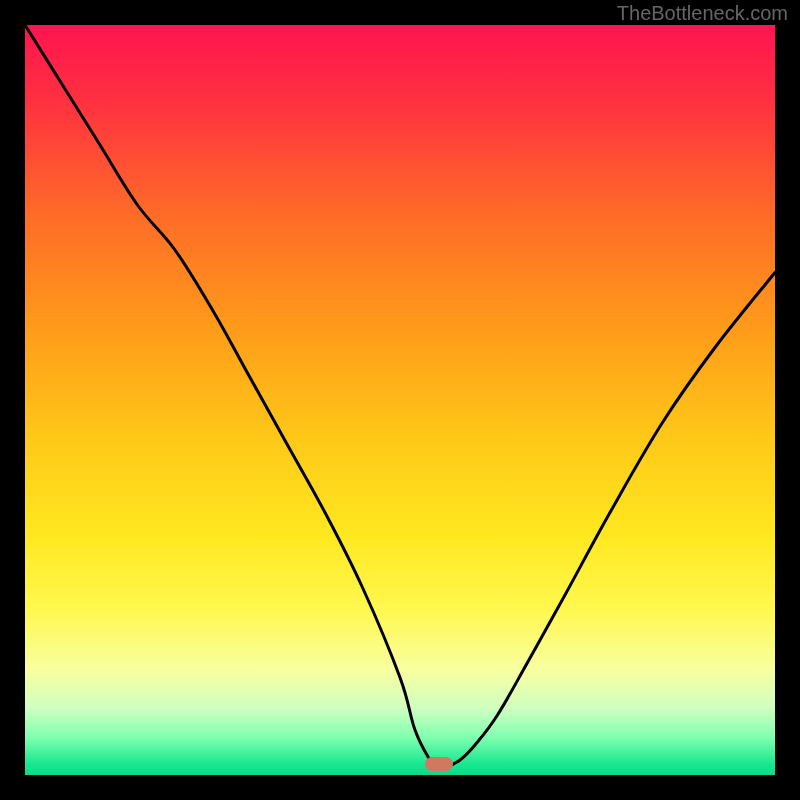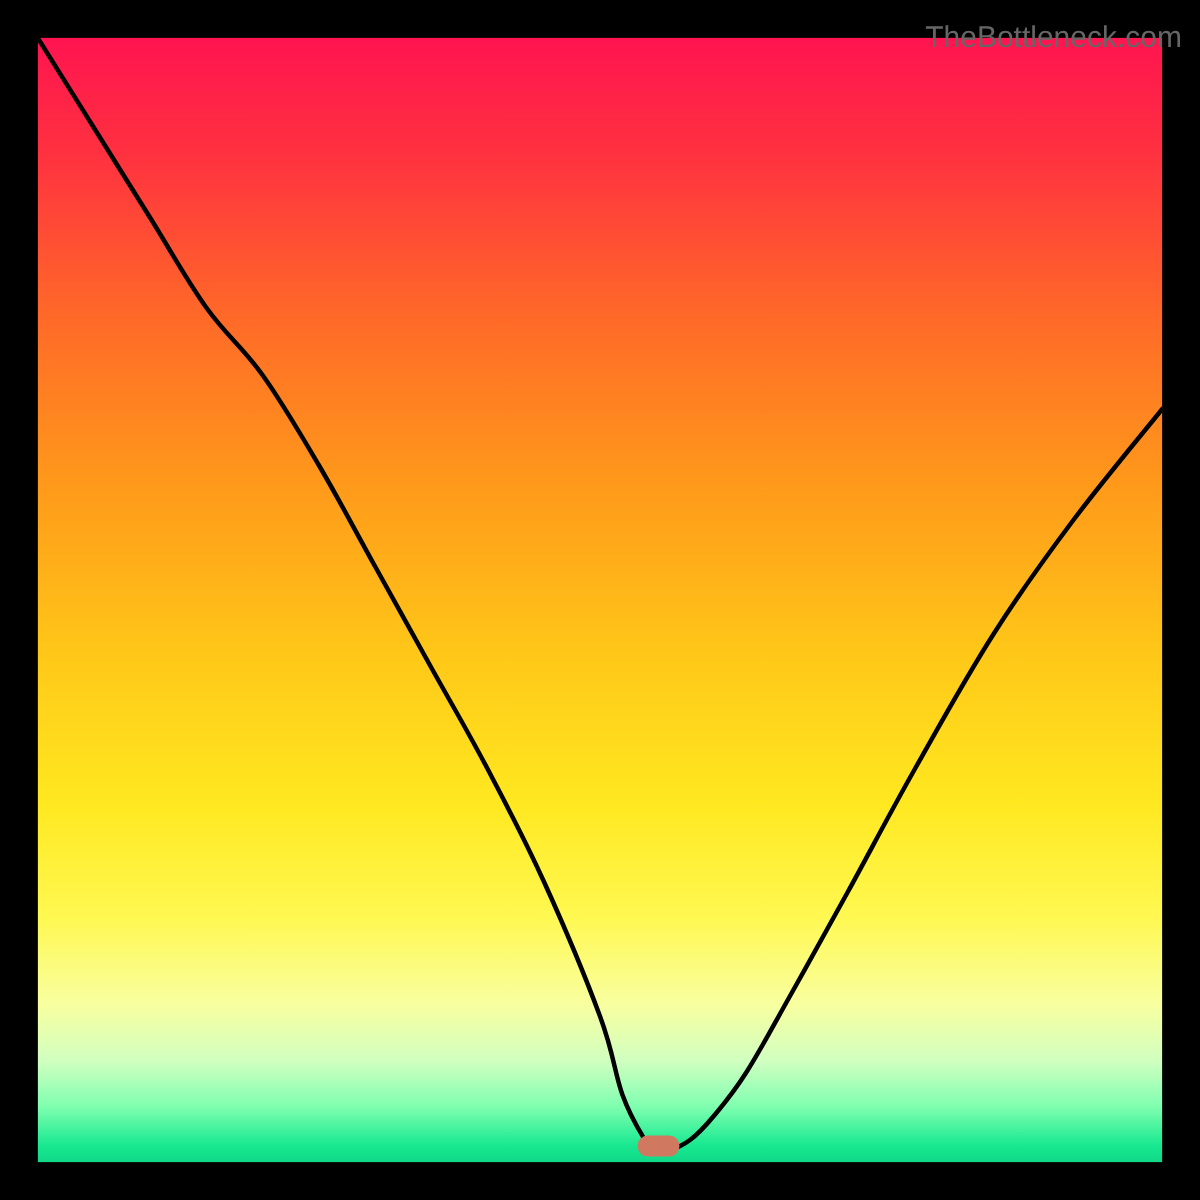--- a/index.html
+++ b/index.html
@@ -6,21 +6,21 @@
   body {
     width: 800px;
     height: 800px;
     background: #000;
     position: relative;
     font-family: Arial, sans-serif;
     overflow: hidden;
   }
   .watermark {
     position: absolute;
-    top: 14px;
+    top: 2px;
     right: 12px;
     color: #666;
     font-size: 20px;
     font-weight: 500;
     z-index: 10;
   }
   .plot-area {
     position: absolute;
     left: 25px;
     top: 25px;

